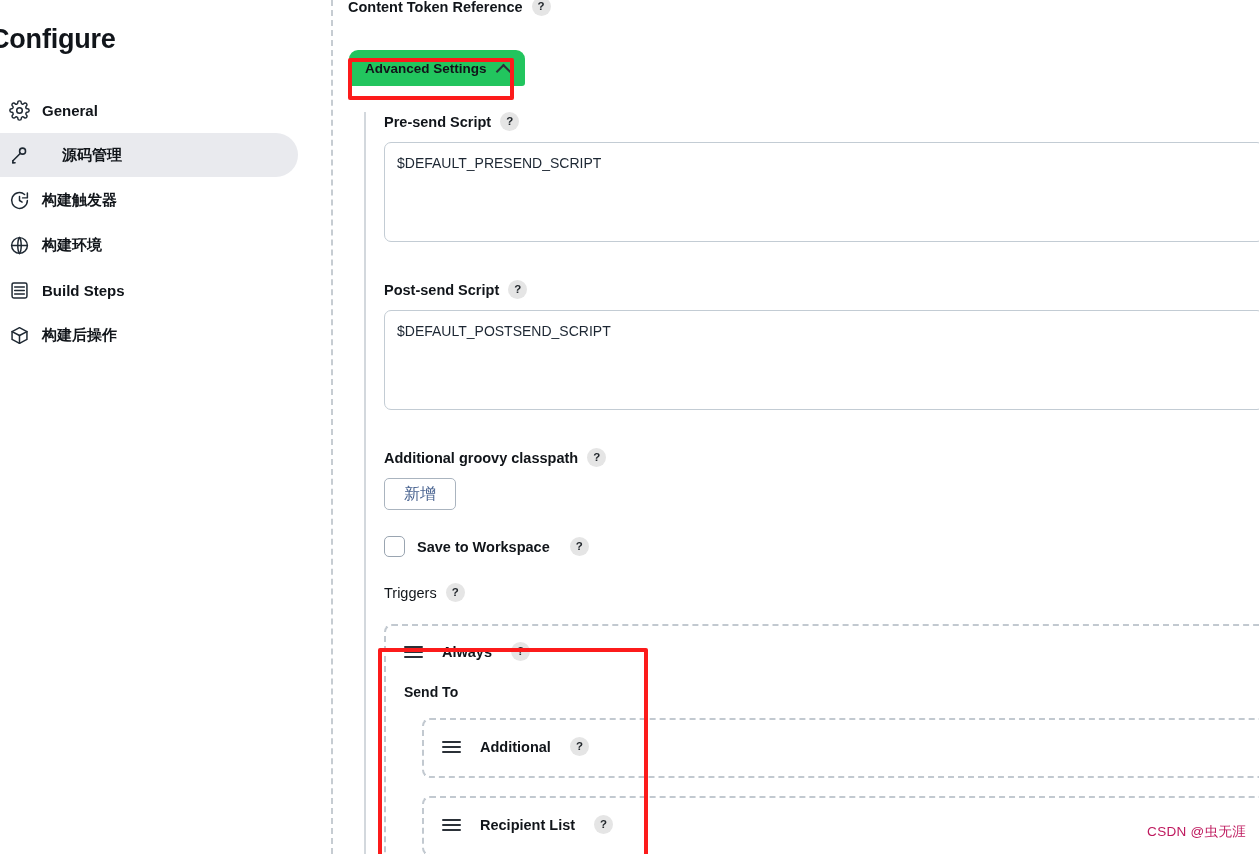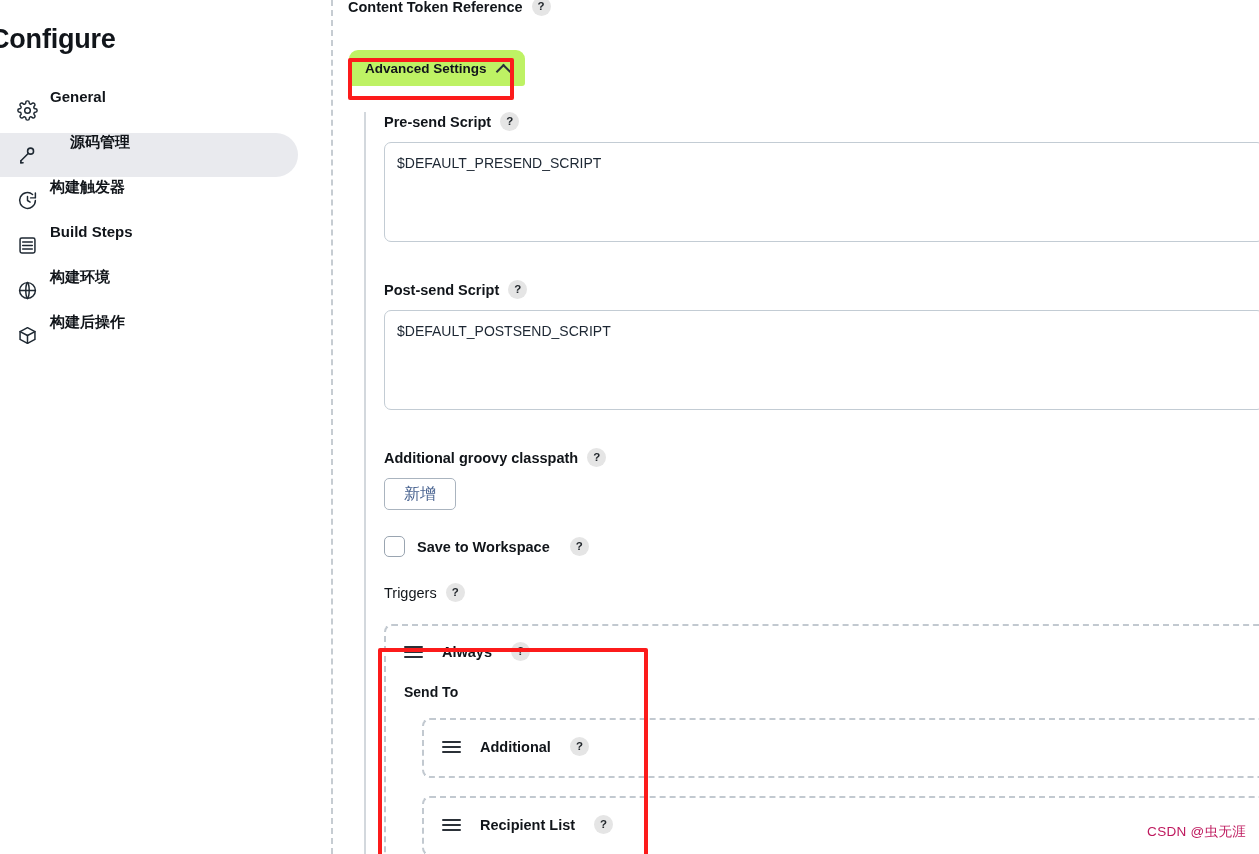--- a/index.html
+++ b/index.html
@@ -41,22 +41,23 @@
     white-space: nowrap;
   }
   .nav-list {
     position: absolute;
     left: 0;
     top: 88px;
     width: 298px;
   }
   .nav-item {
     display: flex;
+    align-items: center;
     height: 44px;
-    padding-left: 16px;
+    padding-left: 8px;
     border-radius: 0 22px 22px 0;
     margin-bottom: 1px;
     cursor: pointer;
   }
   .nav-item.active {
     background: #e9eaee;
     gap: 20px;
   }
   .nav-icon {
     width: 34px;
@@ -120,21 +121,21 @@
     position: absolute;
     left: 16px;
     top: 50px;
   }
   .adv-btn {
     display: inline-flex;
     align-items: center;
     gap: 11px;
     height: 36px;
     padding: 0 16px;
-    background: #bef264;
+    background: #22c55e;
     border: none;
     border-radius: 9px 9px 3px 3px;
     font-family: inherit;
     font-size: 13.5px;
     font-weight: 700;
     color: #11151a;
     cursor: pointer;
   }
   .chev {
     display: inline-block;
@@ -344,38 +345,38 @@
             <path d="M21 12a9 9 0 1 1-3.2-6.9"></path>
             <path d="M21 3.5V9h-5.5"></path>
             <path d="M12 7.5V12l3 1.8"></path>
           </svg>
         </span>
         <span class="nav-label">构建触发器</span>
       </div>
 
       <div class="nav-item">
         <span class="nav-icon">
-          <svg width="21" height="21" viewBox="0 0 24 24" fill="none" stroke="#1f2933" stroke-width="1.7" stroke-linecap="round">
-            <rect x="3.5" y="3.5" width="17" height="17" rx="2" fill="none"></rect>
-            <path d="M6.5 8h11M6.5 12h11M6.5 16h11"></path>
-          </svg>
-        </span>
-        <span class="nav-label">Build Steps</span>
-      </div>
-
-      <div class="nav-item">
-        <span class="nav-icon">
           <svg width="21" height="21" viewBox="0 0 24 24" fill="none" stroke="#1f2933" stroke-width="1.7" stroke-linecap="round" stroke-linejoin="round">
             <circle cx="12" cy="12" r="9"></circle>
             <path d="M3 12h18"></path>
             <path d="M12 3c2.6 2.8 2.6 15.2 0 18"></path>
             <path d="M12 3c-2.6 2.8-2.6 15.2 0 18"></path>
           </svg>
         </span>
         <span class="nav-label">构建环境</span>
+      </div>
+
+      <div class="nav-item">
+        <span class="nav-icon">
+          <svg width="21" height="21" viewBox="0 0 24 24" fill="none" stroke="#1f2933" stroke-width="1.7" stroke-linecap="round">
+            <rect x="3.5" y="3.5" width="17" height="17" rx="2" fill="none"></rect>
+            <path d="M6.5 8h11M6.5 12h11M6.5 16h11"></path>
+          </svg>
+        </span>
+        <span class="nav-label">Build Steps</span>
       </div>
 
       <div class="nav-item">
         <span class="nav-icon">
           <svg width="21" height="21" viewBox="0 0 24 24" fill="none" stroke="#1f2933" stroke-width="1.7" stroke-linecap="round" stroke-linejoin="round">
             <path d="M3.5 7.5 12 3l8.5 4.5v9L12 21l-8.5-4.5z"></path>
             <path d="M3.5 7.5 12 12l8.5-4.5"></path>
             <path d="M12 12v9"></path>
           </svg>
         </span>

